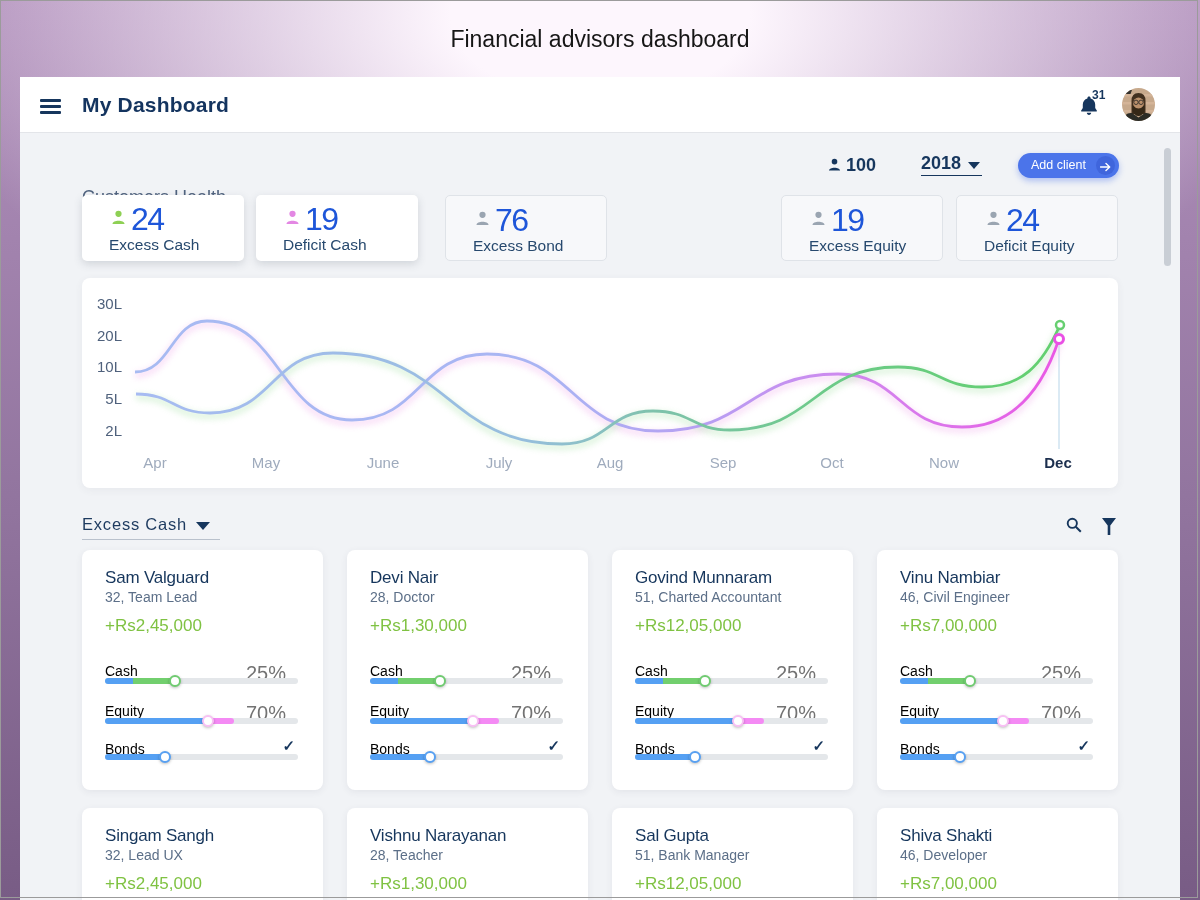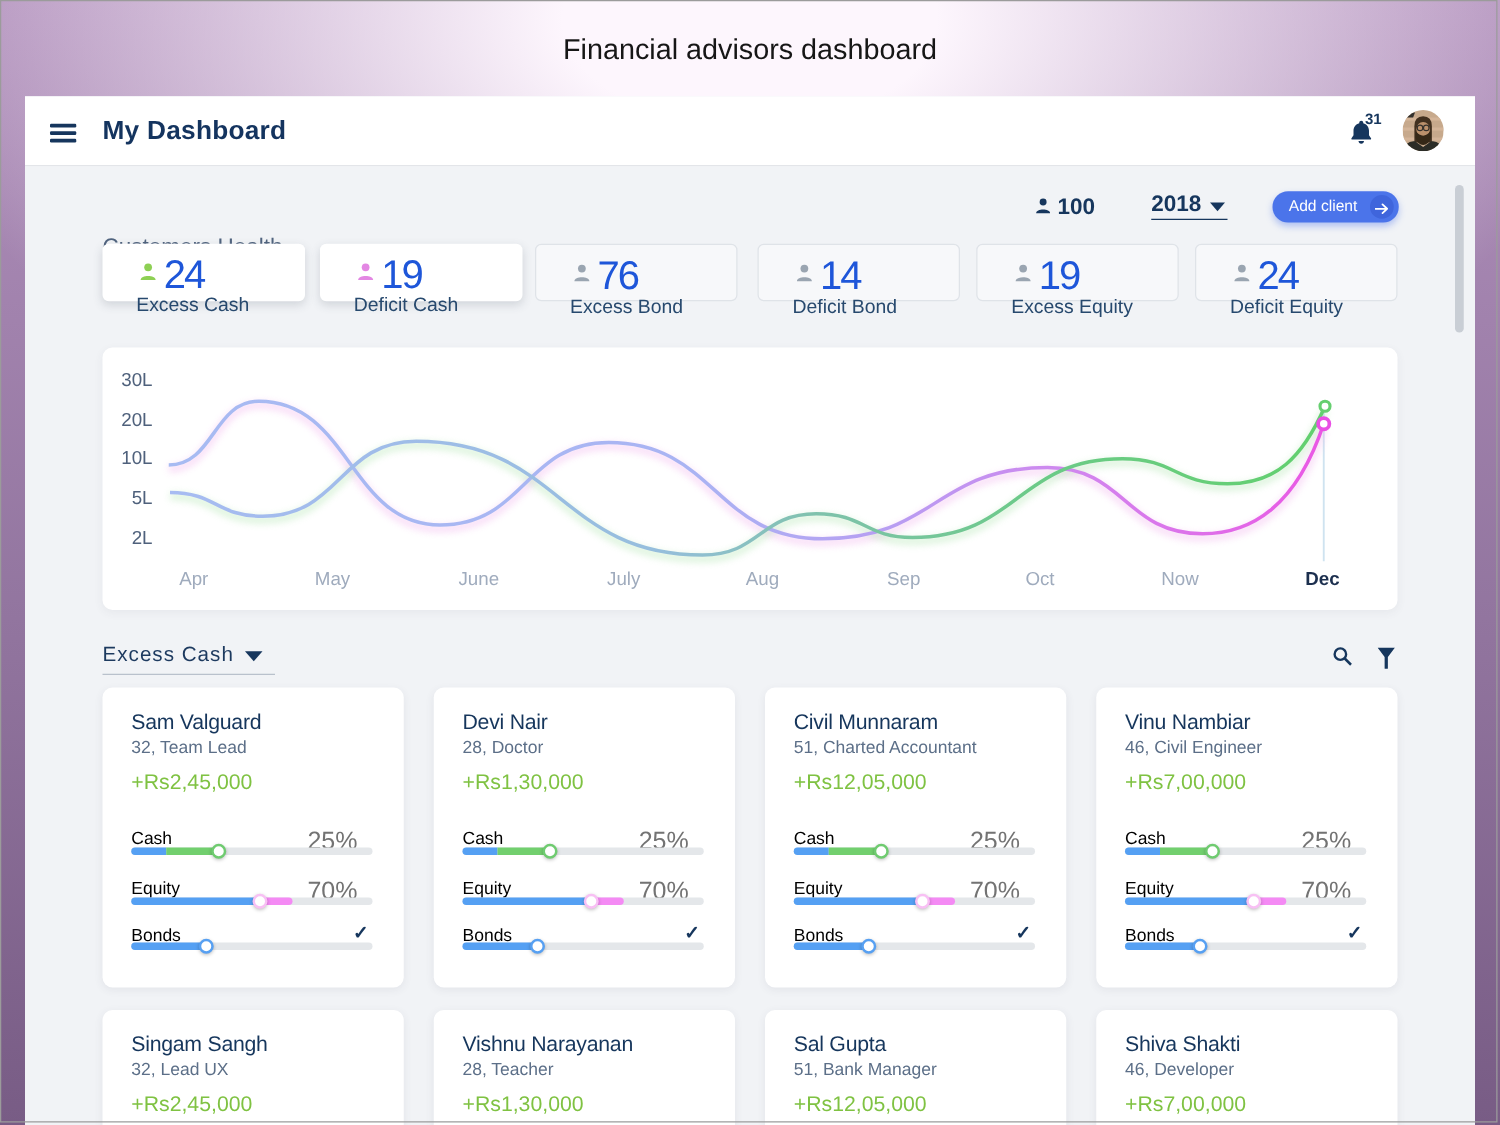--- a/index.html
+++ b/index.html
@@ -15,21 +15,21 @@
 .bell{position:absolute;left:1059px;top:18px;}
 .bellnum{position:absolute;left:1072px;top:11px;font-size:12px;font-weight:bold;color:#16365d;}
 .avatar{position:absolute;left:1102px;top:11px;width:33px;height:33px;border-radius:50%;overflow:hidden;}
 
 .sechead{position:absolute;left:62px;top:78px;font-size:18px;color:#51647f;margin-top:32px;}
 .cnt100{position:absolute;left:808px;top:78px;color:#16365d;font-size:18px;font-weight:bold;}
 .yr{position:absolute;left:901px;top:77px;color:#16365d;font-size:18px;font-weight:bold;line-height:18px;border-bottom:1.5px solid #16365d;padding:0 2px 3px 0;}
 .yr .tri{display:inline-block;width:0;height:0;border-left:6px solid transparent;border-right:6px solid transparent;border-top:7px solid #16365d;margin-left:7px;}
 .addc{position:absolute;left:998px;top:76px;width:101px;height:25px;background:#4b74ea;border-radius:13px;color:#fff;font-size:12.5px;line-height:25px;padding-left:13px;box-shadow:0 3px 6px rgba(75,116,234,.4);}
 .addc .cir{position:absolute;right:4px;top:3px;width:19px;height:19px;border-radius:50%;background:#3f65dc;text-align:center;}
-.stat{position:absolute;top:118px;width:162px;height:46px;border-radius:5px;text-align:left;}
+.stat{position:absolute;top:118px;width:162px;height:66px;border-radius:5px;text-align:left;}
 .stat.el{background:#fff;box-shadow:0 3px 8px rgba(60,70,90,.18);}
 .stat.fl{background:#f7f8fa;border:1px solid #dfe3e8;}
 .stat .ic{position:absolute;left:29px;top:15px;}
 .stat .num{position:absolute;left:49px;top:8px;font-size:32px;line-height:32px;color:#1e56d9;letter-spacing:-1.5px;}
 .stat .lbl{position:absolute;left:27px;top:41px;font-size:15.5px;color:#27496e;}
 .chart{position:absolute;left:62px;top:201px;width:1036px;height:210px;background:#fff;border-radius:8px;box-shadow:0 2px 8px rgba(60,70,90,.06);}
 .excash{position:absolute;left:62px;top:439px;font-size:16.5px;letter-spacing:.8px;line-height:17px;color:#1d3a5f;border-bottom:1px solid #b9c1cc;padding:0 10px 6px 0;}
 .excash .tri{display:inline-block;width:0;height:0;border-left:7px solid transparent;border-right:7px solid transparent;border-top:8px solid #16365d;margin-left:9px;vertical-align:0px;}
 .search{position:absolute;left:818px;top:438px;width:220px;border-bottom:1px solid #c3cad3;color:#a9b2bf;font-size:14.5px;line-height:15px;padding-bottom:6px;}
 .sicon{position:absolute;left:1046px;top:440px;}
@@ -99,35 +99,27 @@
       <div class="lbl">Excess Cash</div>
     </div>
   <div class="stat el" style="left:236px">
       <svg class="ic" width="15" height="15" viewBox="0 0 14 14">
         <circle cx="7" cy="3.6" r="2.9" fill="#e387e3"></circle>
         <path d="M1.4 13c0-4 11.2-4 11.2 0z" fill="#e387e3"></path>
       </svg>
       <span class="num">19</span>
       <div class="lbl">Deficit Cash</div>
     </div>
-  <div class="stat fl" style="left:408px">
+  <div class="stat fl" style="left:425px">
       <svg class="ic" width="15" height="15" viewBox="0 0 14 14">
         <circle cx="7" cy="3.6" r="2.9" fill="#9aa5b1"></circle>
         <path d="M1.4 13c0-4 11.2-4 11.2 0z" fill="#9aa5b1"></path>
       </svg>
       <span class="num">76</span>
       <div class="lbl">Excess Bond</div>
-    </div>
-  <div class="stat fl" style="left:586px">
-      <svg class="ic" width="15" height="15" viewBox="0 0 14 14">
-        <circle cx="7" cy="3.6" r="2.9" fill="#9aa5b1"></circle>
-        <path d="M1.4 13c0-4 11.2-4 11.2 0z" fill="#9aa5b1"></path>
-      </svg>
-      <span class="num">14</span>
-      <div class="lbl">Deficit Bond</div>
     </div>
   <div class="stat fl" style="left:761px">
       <svg class="ic" width="15" height="15" viewBox="0 0 14 14">
         <circle cx="7" cy="3.6" r="2.9" fill="#9aa5b1"></circle>
         <path d="M1.4 13c0-4 11.2-4 11.2 0z" fill="#9aa5b1"></path>
       </svg>
       <span class="num">19</span>
       <div class="lbl">Excess Equity</div>
     </div>
   <div class="stat fl" style="left:936px">
@@ -230,21 +222,21 @@
         <div class="thumb" style="left:97px;border:2px solid #f8c0f4"></div>
       </div>
   <div class="srow" style="top:190px"><span class="sl">Bonds</span></div>
   <div style="position:absolute;right:28px;top:187px;color:#16365d;font-weight:bold;font-size:15px">✓</div>
   <div class="track" style="top:204px">
         <div class="seg" style="left:0;width:60px;background:#55a0f3;border-radius:3px 0 0 3px"></div>
         <div class="thumb" style="left:54px;border:2px solid #57a0f2"></div>
       </div>
  </div>
 <div class="card" style="left:592px;top:473px">
-  <div class="nm">Civil Munnaram</div>
+  <div class="nm">Govind Munnaram</div>
       <div class="sub">51, Charted Accountant</div>
       <div class="amt">+Rs12,05,000</div>
   <div class="srow" style="top:112px"><span class="sl">Cash</span><span class="sp">25%</span></div>
   <div class="track" style="top:128px">
         <div class="seg" style="left:0;width:28px;background:#55a0f3;border-radius:3px 0 0 3px"></div>
         <div class="seg" style="left:28px;width:42px;background:#72cf6e"></div>
         <div class="thumb" style="left:64px;border:2px solid #6fcb70"></div>
       </div>
   <div class="srow" style="top:152px"><span class="sl">Equity</span><span class="sp">70%</span></div>
   <div class="track" style="top:168px">

